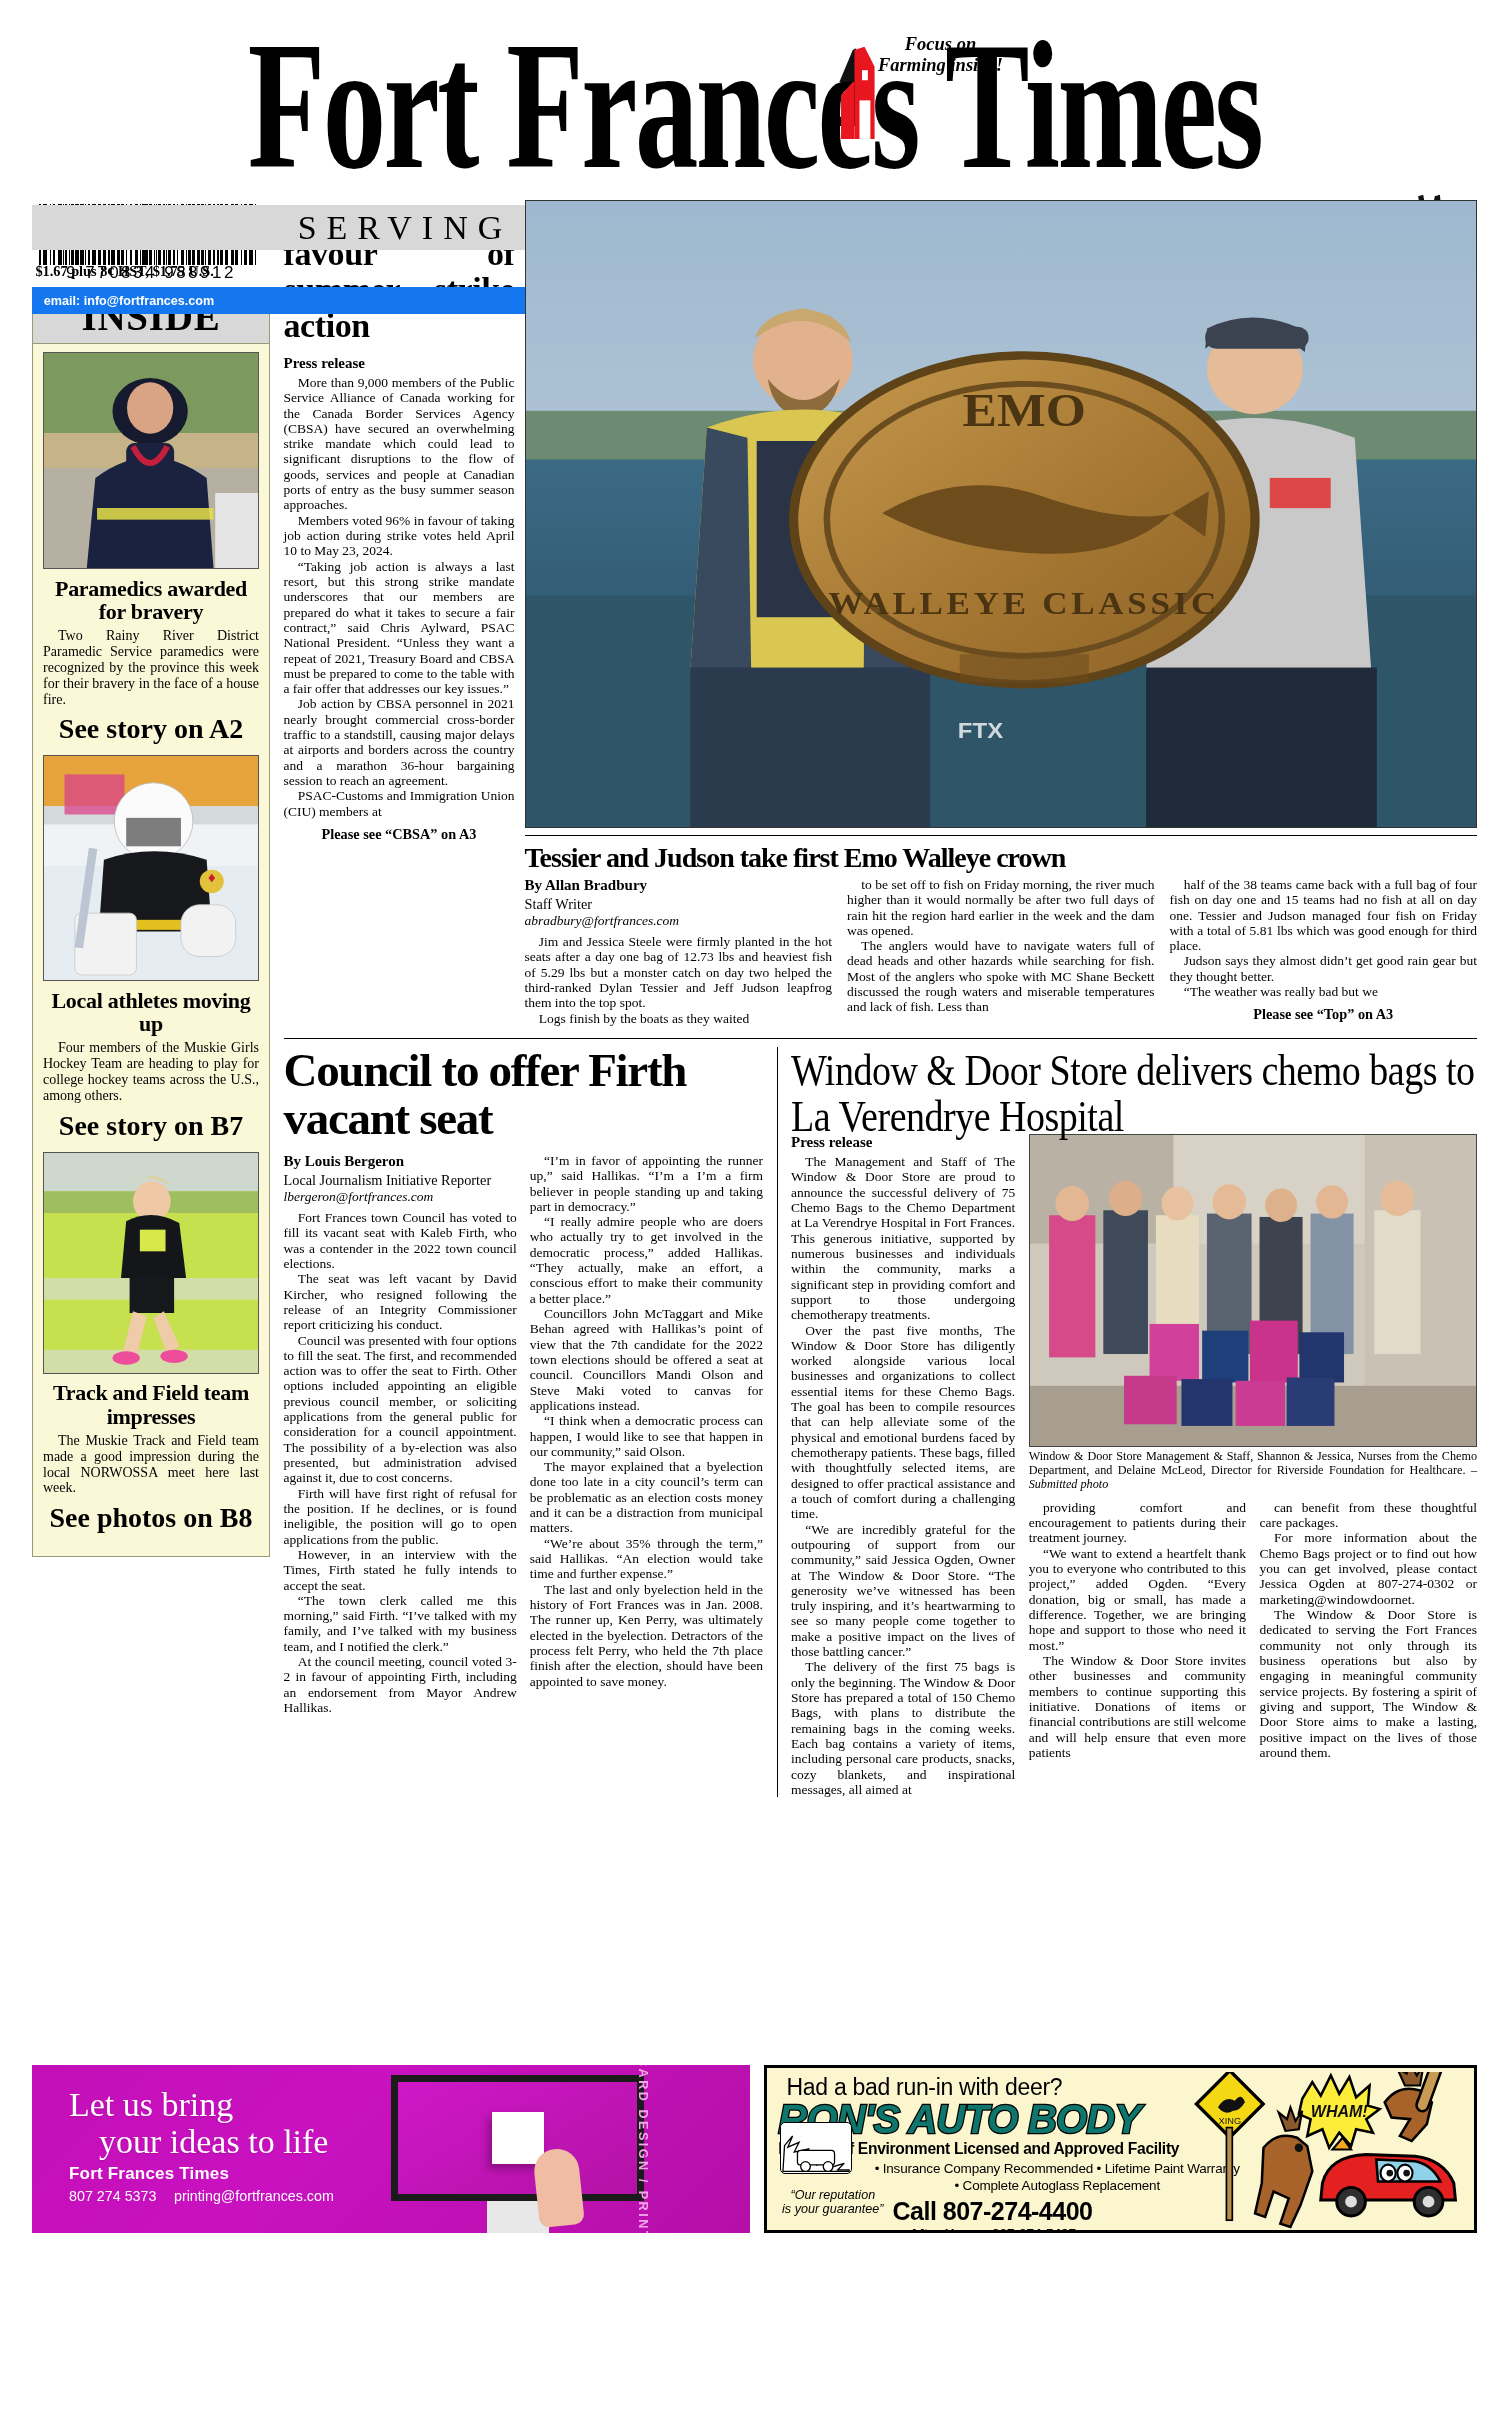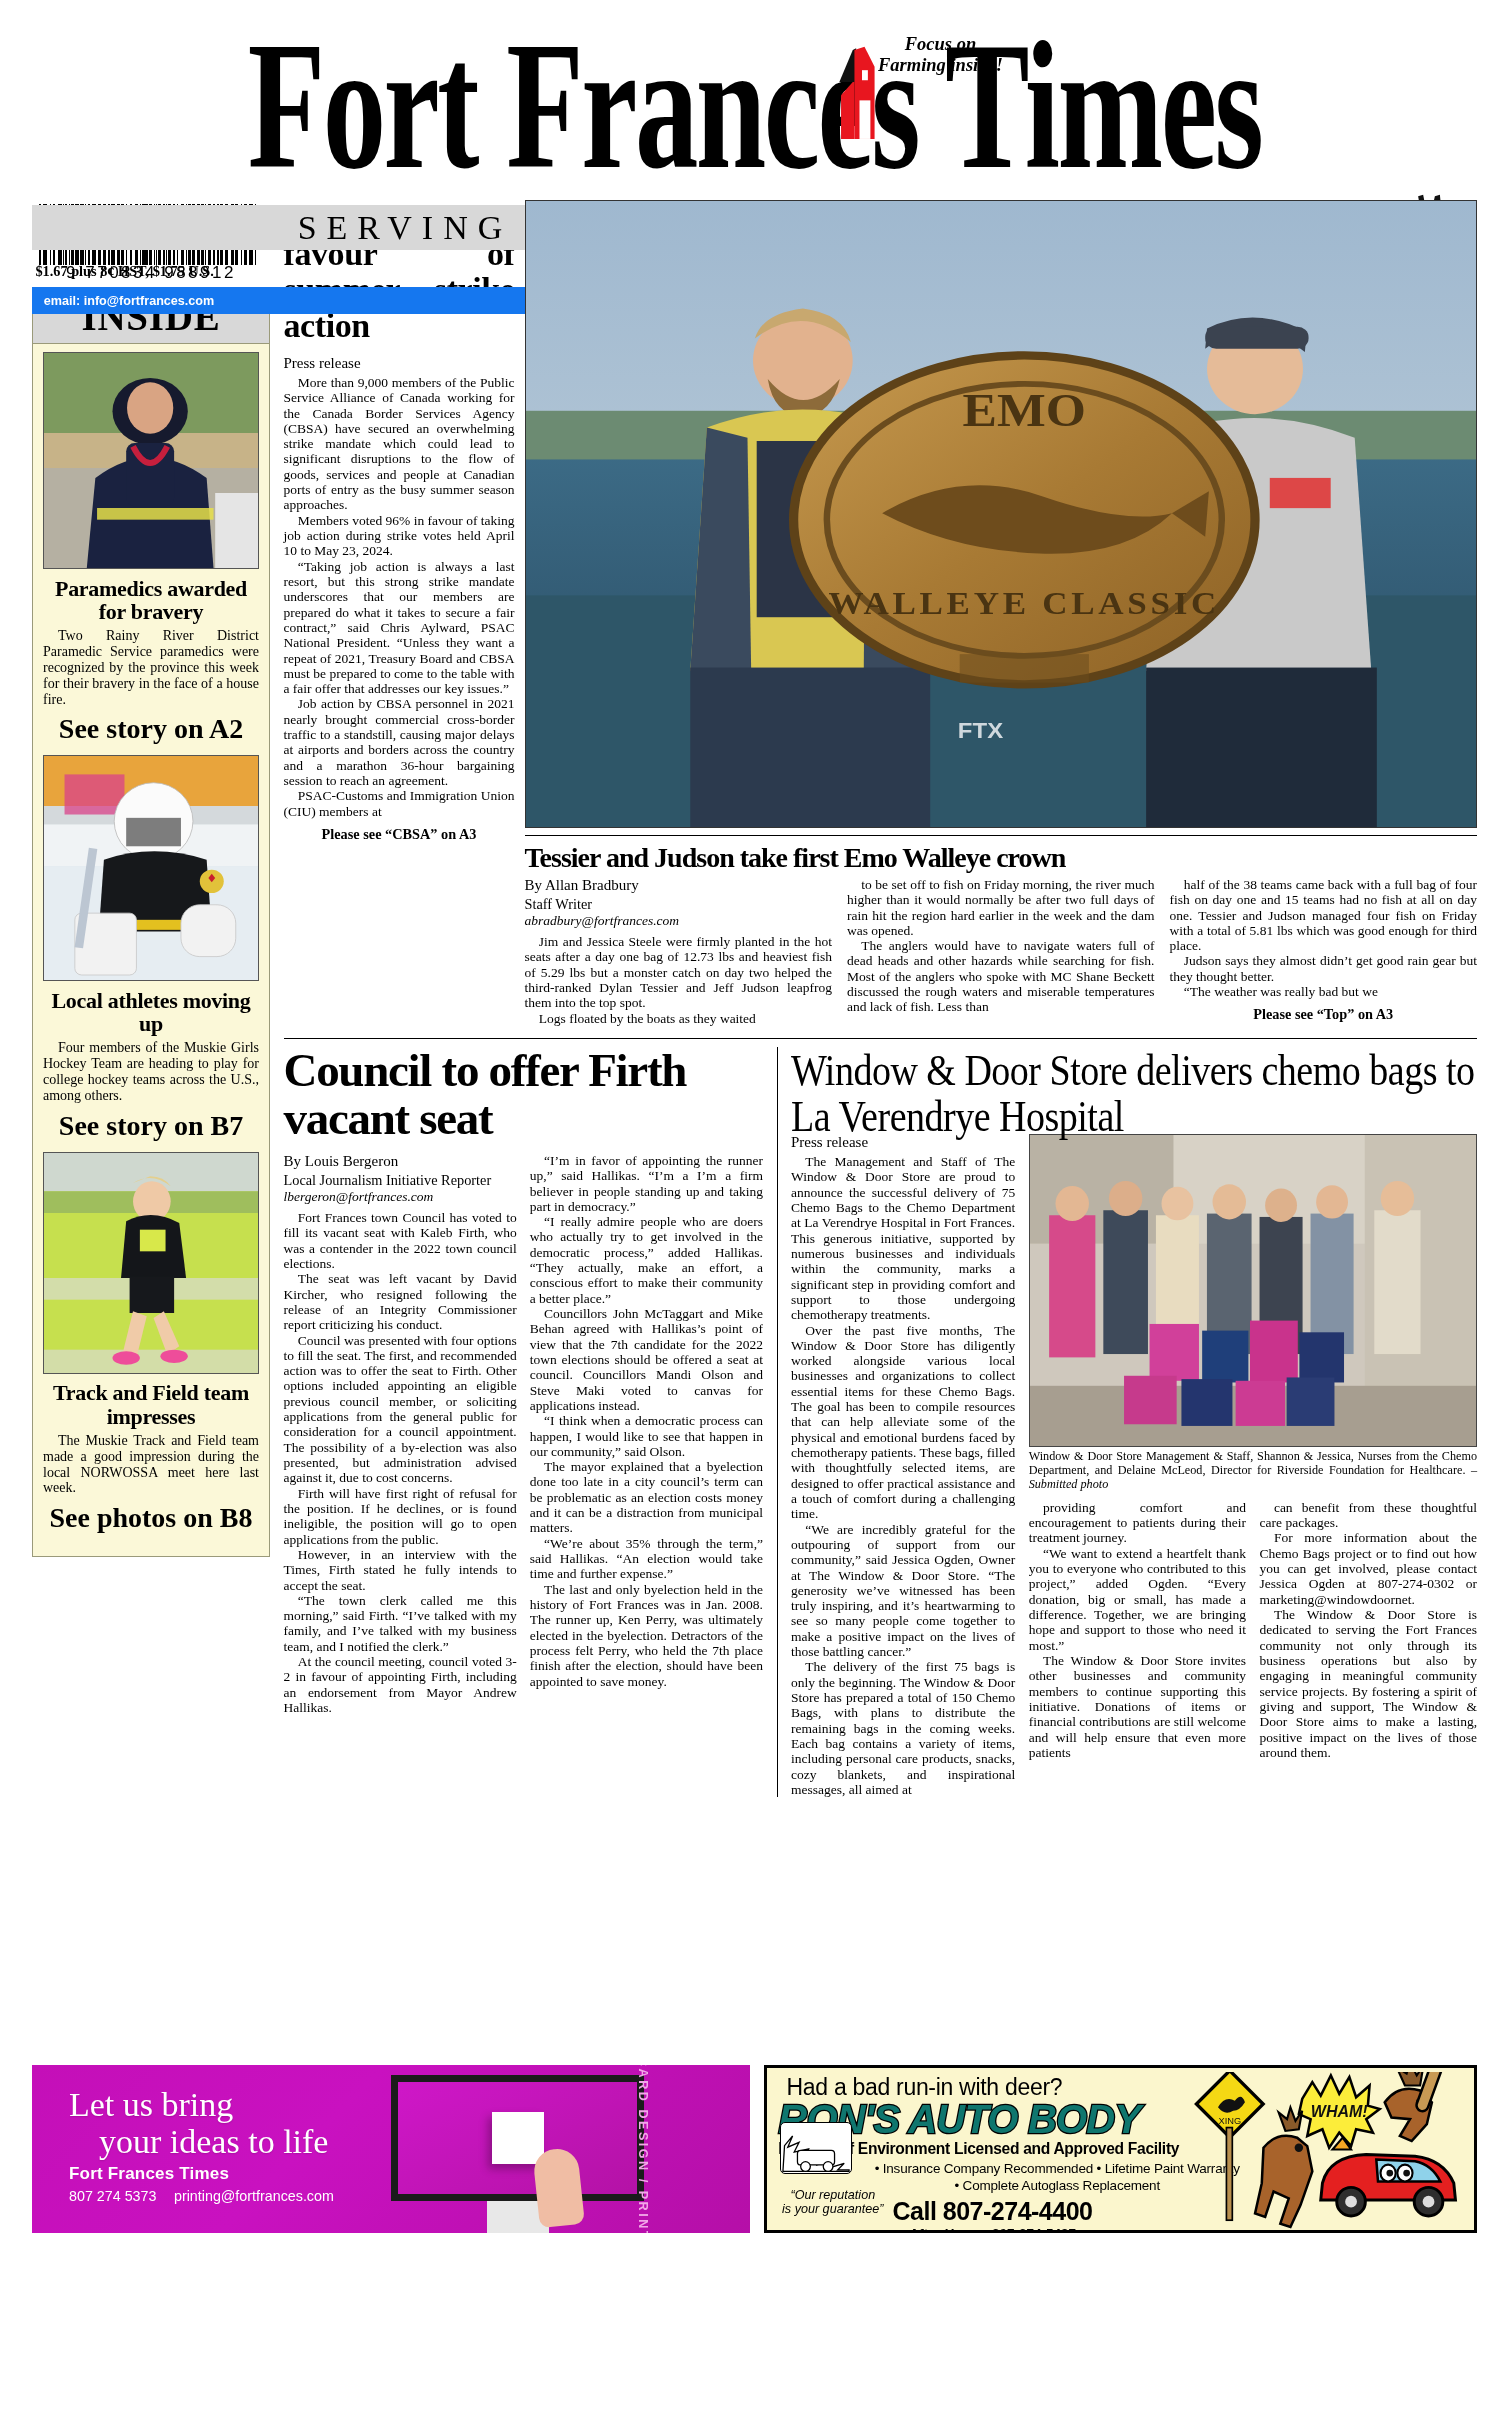--- a/index.html
+++ b/index.html
@@ -135,21 +135,21 @@
 
   
   .upper { display:flex; }
   .cbsa-col { width:241px; flex:0 0 241px; padding-right:10px; }
   .cbsa-head {
     font-family:"Liberation Serif", serif;
     font-weight:700; font-size:34px; line-height:1.06;
     text-align:justify; letter-spacing:-0.4px;
     margin:0 0 10px 0;
   }
-  .byline-bold { font-weight:400; font-size:15px; margin:0 0 3.4px 0; }
+  .byline-bold { font-weight:700; font-size:15px; margin:0 0 3.4px 0; }
   .byline-sub { font-size:14.3px; line-height:1.1; margin:0; }
   .byline-em { font-style:italic; font-size:13.5px; margin:0 0 5px 0; }
   .body-txt {
     font-size:13.5px; line-height:1.135; text-align:justify;
     text-indent:14.3px; margin:0; hyphens:auto;
   }
   .jump {
     font-weight:700; font-size:14.3px; text-align:center;
     margin:6.7px 0 0 0; text-indent:0;
   }
@@ -532,21 +532,21 @@
           </svg>
 
           <div class="hero-head">Tessier and Judson take first Emo Walleye crown</div>
 
           <div class="hero-cols">
             <div class="c">
               <div class="byline-bold">By Allan Bradbury</div>
               <div class="byline-sub">Staff Writer</div>
               <div class="byline-em">abradbury@fortfrances.com</div>
               <p class="body-txt">Jim and Jessica Steele were firmly planted in the hot seats after a day one bag of 12.73 lbs and heaviest fish of 5.29 lbs but a monster catch on day two helped the third-ranked Dylan Tessier and Jeff Judson leapfrog them into the top spot.</p>
-              <p class="body-txt">Logs floated by the boats as they waited</p>
+              <p class="body-txt">Logs finish by the boats as they waited</p>
             </div>
             <div class="c">
               <p class="body-txt">to be set off to fish on Friday morning, the river much higher than it would normally be after two full days of rain hit the region hard earlier in the week and the dam was opened.</p>
               <p class="body-txt">The anglers would have to navigate waters full of dead heads and other hazards while searching for fish. Most of the anglers who spoke with MC Shane Beckett discussed the rough waters and miserable temperatures and lack of fish. Less than</p>
             </div>
             <div class="c">
               <p class="body-txt">half of the 38 teams came back with a full bag of four fish on day one and 15 teams had no fish at all on day one. Tessier and Judson managed four fish on Friday with a total of 5.81 lbs which was good enough for third place.</p>
               <p class="body-txt">Judson says they almost didn’t get good rain gear but they thought better.</p>
               <p class="body-txt">“The weather was really bad but we</p>
               <p class="body-txt jump">Please see “Top” on A3</p>

